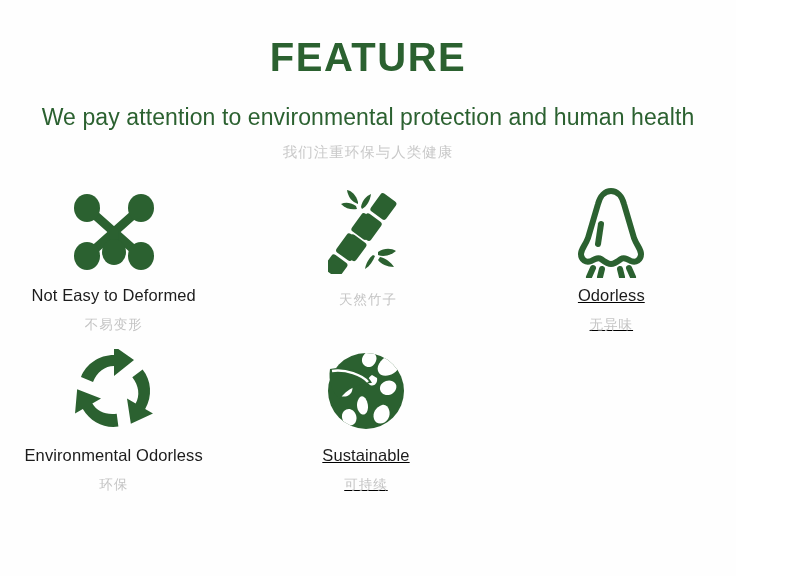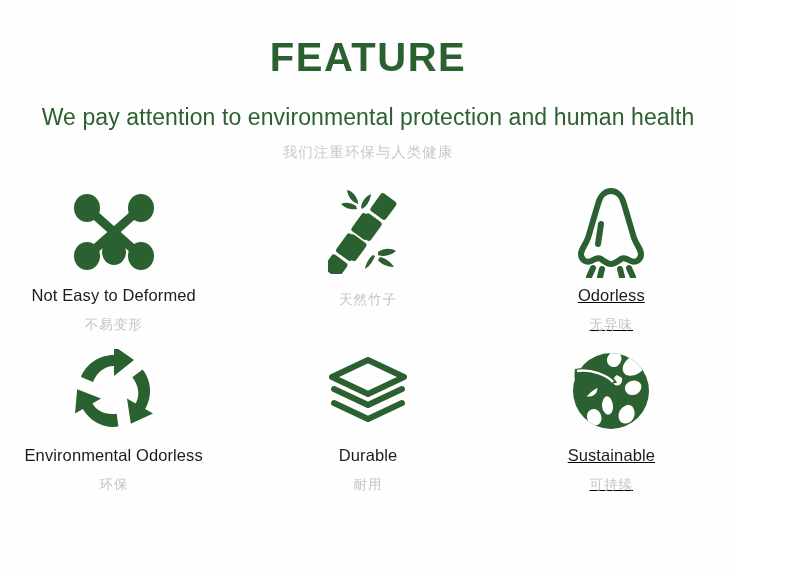--- a/index.html
+++ b/index.html
@@ -203,33 +203,20 @@
                        C25 23 33 17 42 17
                        L42 27 L62 11 L42 -3 Z"></path>
             </g>
           </g>
         </svg>
       </div>
       <div class="cell-label">Environmental Odorless</div>
       <div class="cell-label-cn">环保</div>
     </div>
 
-    <div class="cell c1 row2">
-      <div class="icon-wrap">
-        <svg width="84" height="70" viewBox="0 0 84 70" aria-hidden="true">
-          <g stroke="#2b6130" stroke-width="6" fill="none" stroke-linejoin="round" stroke-linecap="round">
-            <path d="M42 4 L78 21 L42 38 L6 21 Z"></path>
-            <path d="M8 33 L42 49 L76 33"></path>
-            <path d="M8 47 L42 63 L76 47"></path>
-          </g>
-        </svg>
-      </div>
-      <div class="cell-label">Durable</div>
-      <div class="cell-label-cn">耐用</div>
-    </div>
 
     <div class="cell c2 row2">
       <div class="icon-wrap">
         <svg width="84" height="84" viewBox="0 0 84 84" aria-hidden="true">
           <defs>
             <clipPath id="globeClip">
               <circle cx="42" cy="42" r="38"></circle>
             </clipPath>
           </defs>
           <circle cx="42" cy="42" r="38" fill="#2b6130"></circle>

